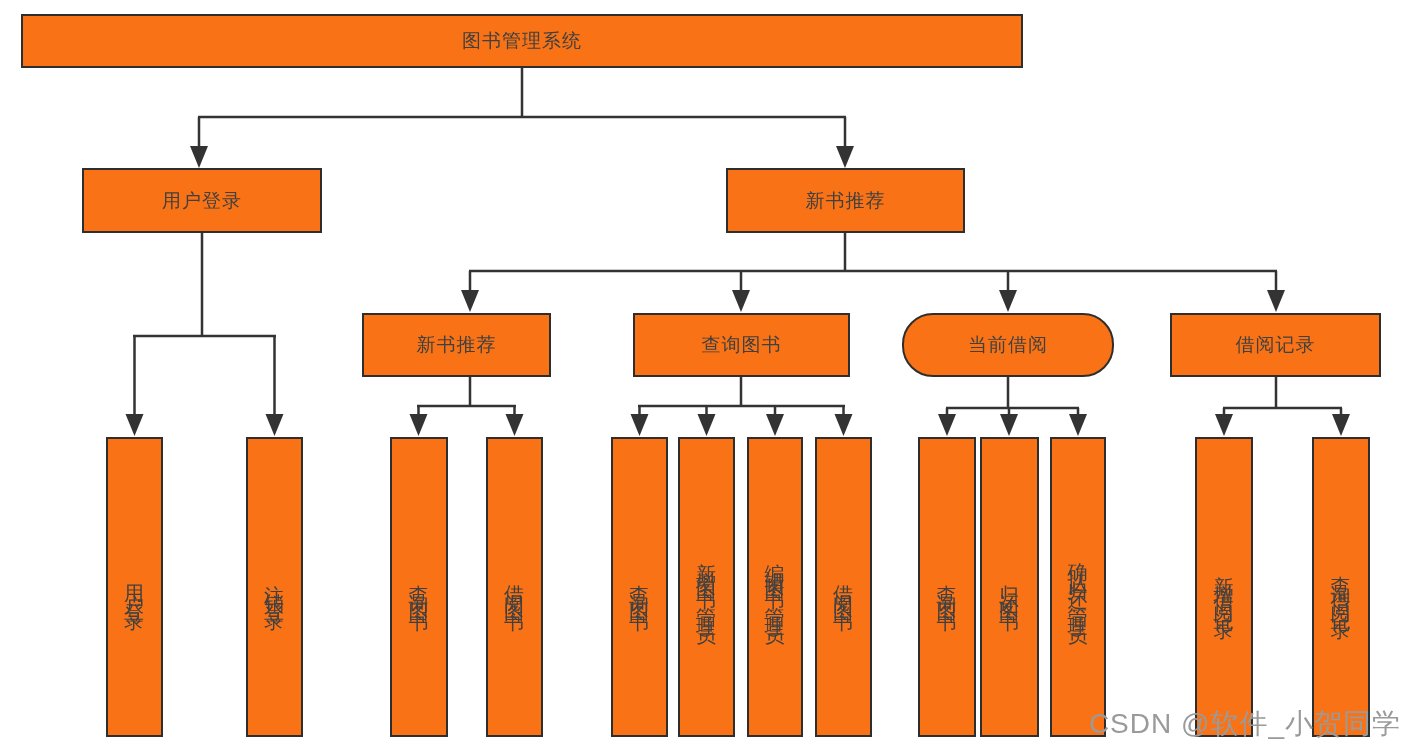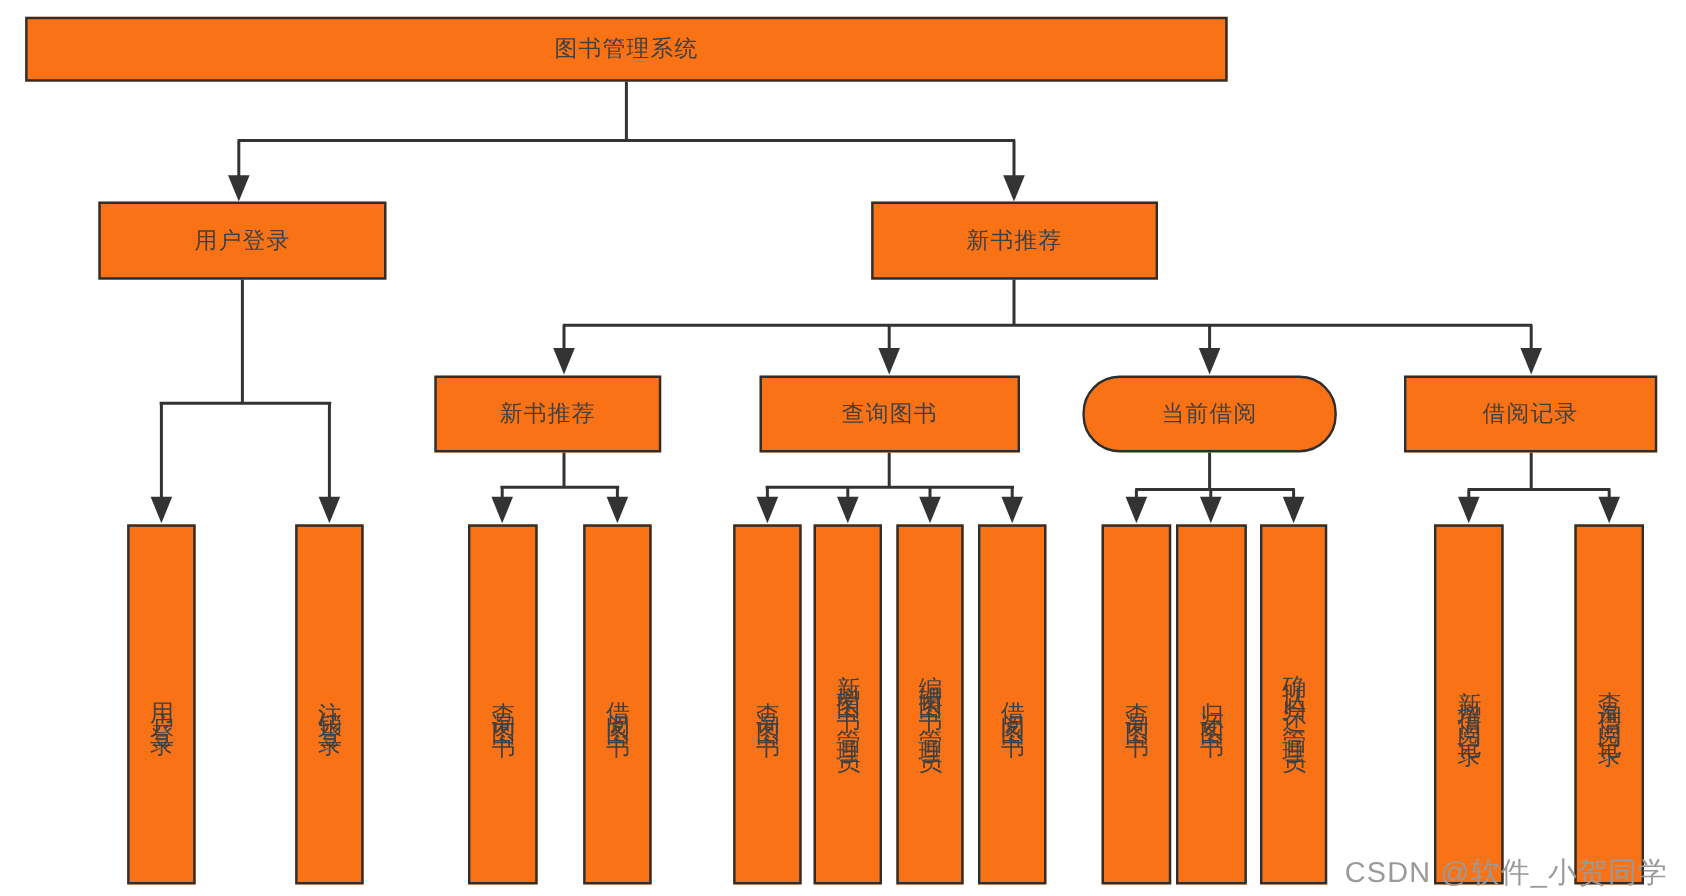--- a/index.html
+++ b/index.html
@@ -45,23 +45,23 @@
   .vbox span {
     writing-mode: vertical-rl;
     text-orientation: mixed;
     font-size: 20px;
     letter-spacing: 9px;
     color: var(--c-text, #404040);
     line-height: 1;
   }
   .watermark {
     position: absolute;
-    right: 15px;
+    right: 4px;
     bottom: 4px;
-    font-size: 24px;
+    font-size: 28px;
     letter-spacing: 1px;
     color: var(--c-watermark, #999999);
     z-index: 5;
     white-space: nowrap;
   }
 </style>
 </head>
 <body>
 
 <div class="canvas">

